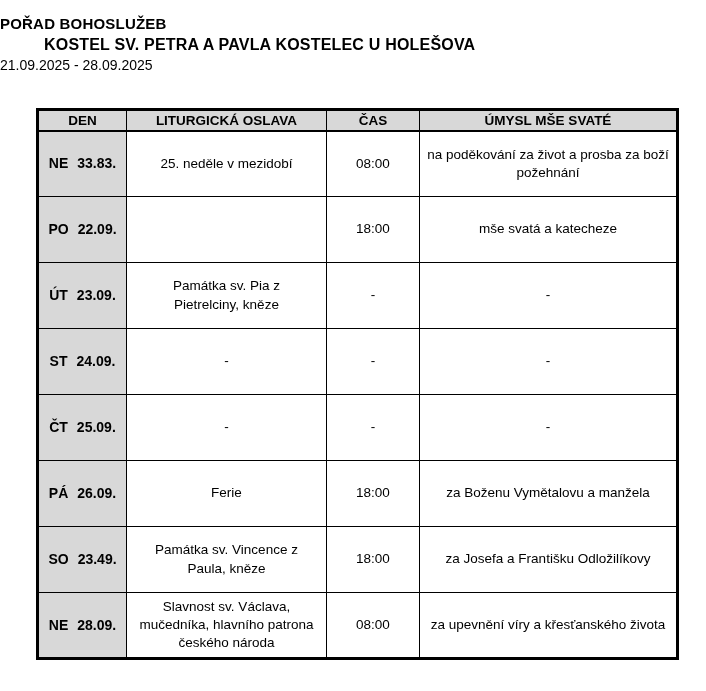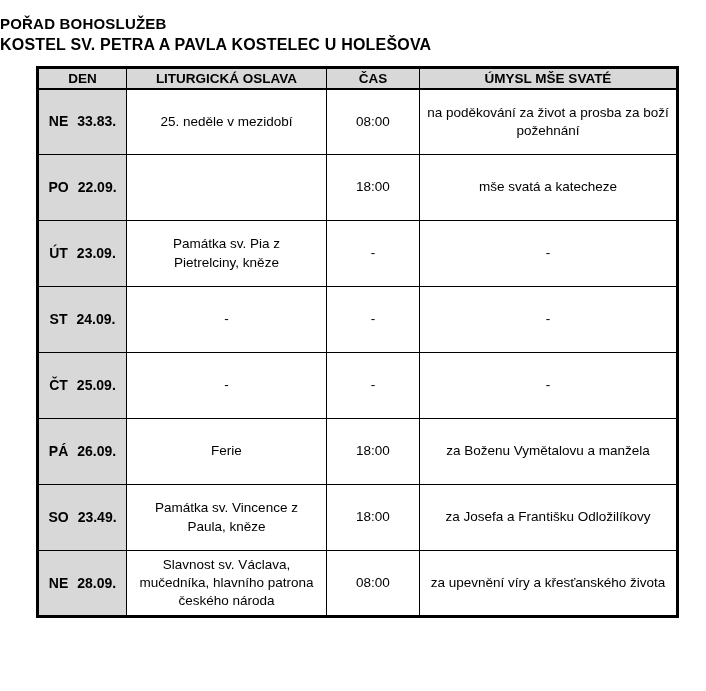--- a/index.html
+++ b/index.html
@@ -24,27 +24,28 @@
     font-size:15px;
     font-weight:bold;
     line-height:21px;
     letter-spacing:0.2px;
   }
   .title-line2{
     font-size:16px;
     font-weight:bold;
     line-height:21px;
     letter-spacing:0.2px;
+    padding-left:44px;
   }
   .date-range{
     font-size:14px;
     line-height:21px;
   }
   .table-wrap{
-    margin:11px 0 0 36px;
+    margin:32px 0 0 36px;
     border-radius:13px;
   }
   table.schedule{
     border-collapse:collapse;
     table-layout:fixed;
     width:640px;
     border:3px solid var(--border-color);
   }
   col.c-day{width:89px;}
   col.c-cel{width:200px;}
@@ -79,20 +80,21 @@
   td.day-cell .day-abbr{margin-right:9px;}
   td.celebration-cell{padding:0 12px;}
   td.intention-cell{padding:2px 5px;}
 </style>
 </head>
 <body>
 
 <div class="doc-header">
   <div class="title-line1">POŘAD BOHOSLUŽEB</div>
   <div class="title-line2">KOSTEL SV. PETRA A PAVLA KOSTELEC U HOLEŠOVA</div>
+  <div class="date-range">21.09.2025 - 28.09.2025</div>
 </div>
 
 <div class="table-wrap">
   <table class="schedule">
     <colgroup>
       <col class="c-day">
         <col class="c-cel">
         <col class="c-time">
         <col class="c-int">
     </colgroup>

